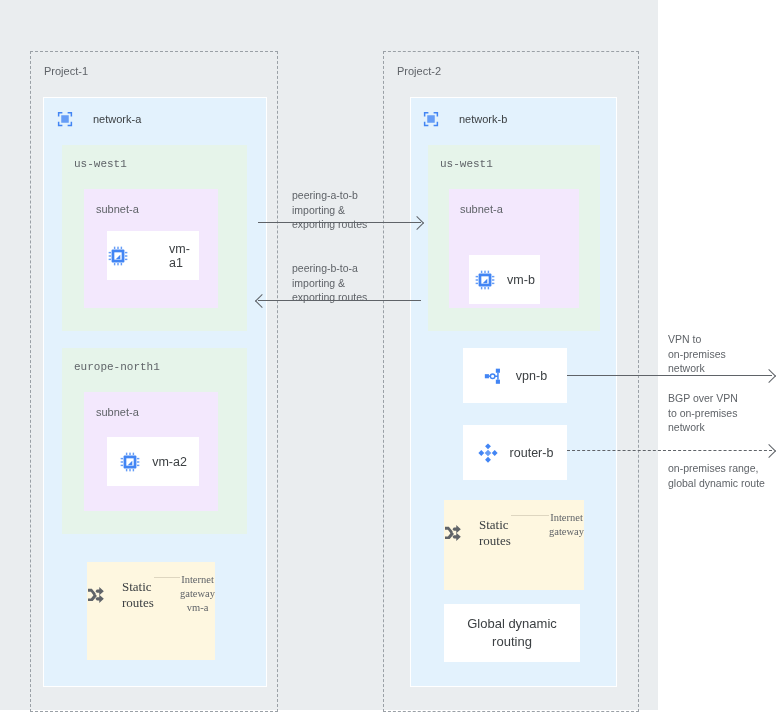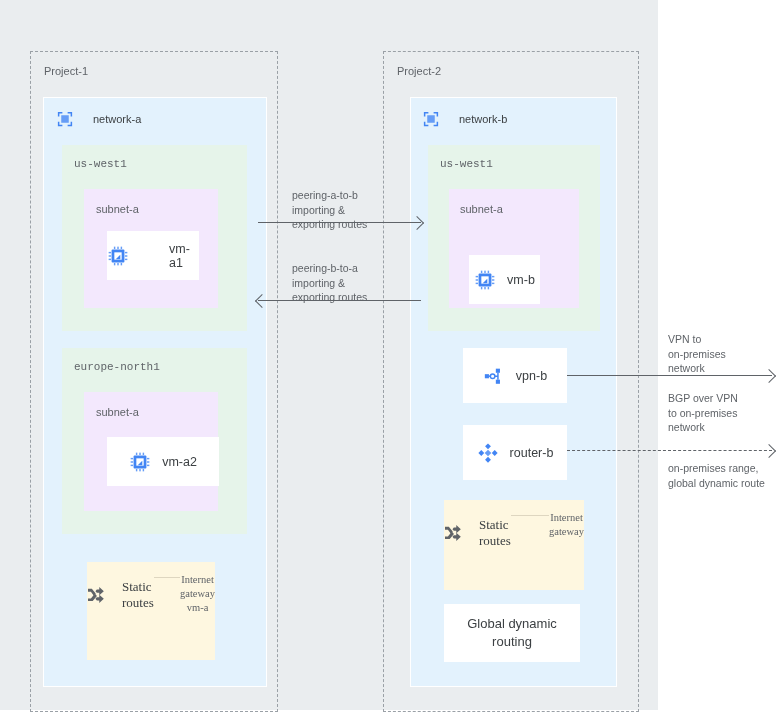--- a/index.html
+++ b/index.html
@@ -111,21 +111,21 @@
         </g>
       </svg>
     </span>
     <span class="card-label">vm-a1</span>
   </div>
 
   <div class="region" style="left:62px;top:348px;width:185px;height:186px;"></div>
   <div class="region-label" style="left:74px;top:361px;">europe-north1</div>
   <div class="subnet" style="left:84px;top:392px;width:134px;height:119px;"></div>
   <div class="subnet-label" style="left:96px;top:406px;">subnet-a</div>
-  <div class="card" style="left:107px;top:437px;width:112px;height:49px;">
+  <div class="card" style="left:107px;top:437px;width:92px;height:49px;">
     <span>
       <svg width="22" height="22" viewBox="0 0 24 24">
         <rect x="5" y="5" width="14" height="14" rx="1" fill="#4285F4"></rect>
         <rect x="8" y="8" width="8" height="8" fill="#ffffff"></rect>
         <path d="M9.5 15.5h5v-5z" fill="#4285F4"></path>
         <g fill="#669df6">
           <rect x="7.5" y="1.8" width="1.6" height="2.6"></rect>
             <rect x="11.2" y="1.8" width="1.6" height="2.6"></rect>
             <rect x="14.9" y="1.8" width="1.6" height="2.6"></rect>
           <rect x="7.5" y="19.6" width="1.6" height="2.6"></rect>

